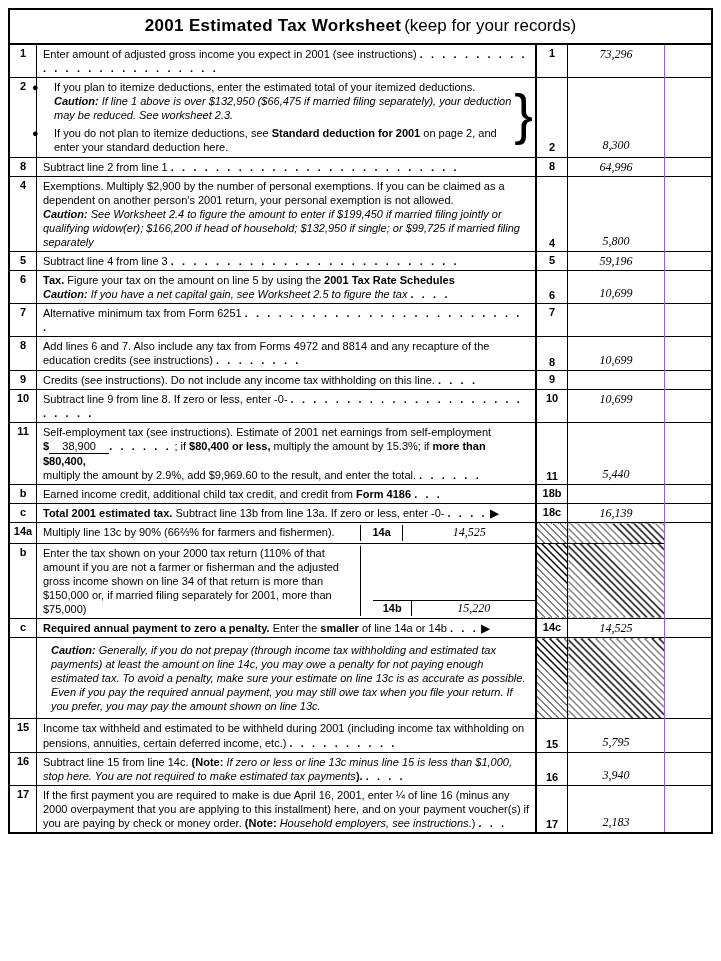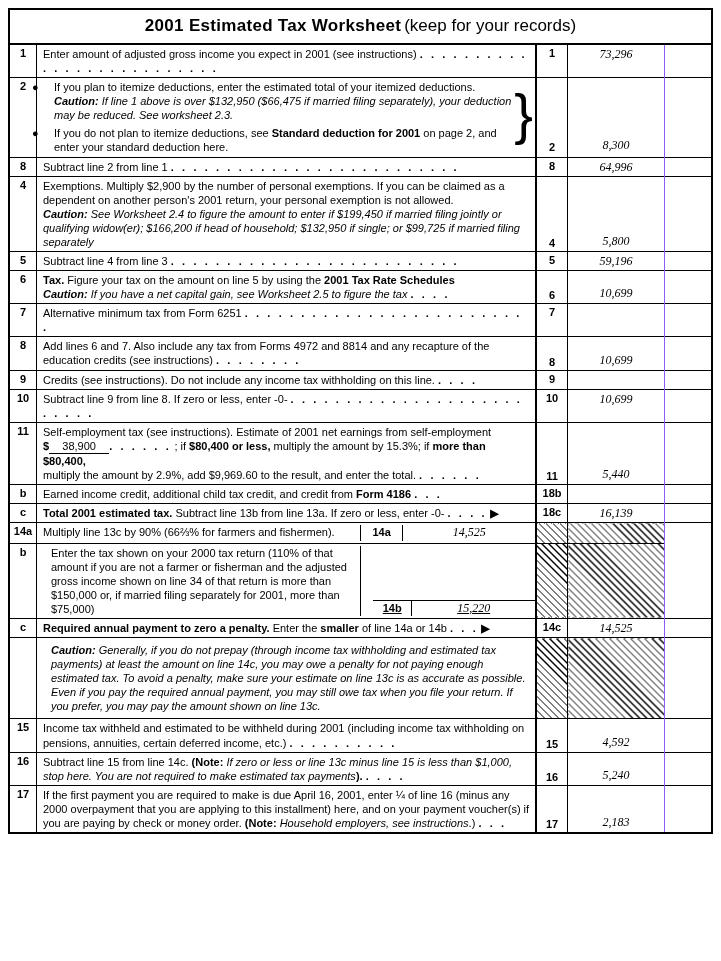--- a/index.html
+++ b/index.html
@@ -349,26 +349,26 @@
         </div>
       </td>
       <td class="c-lineno hatch"></td>
       <td class="c-amt hatch"></td>
       <td class="c-end"></td>
     </tr>
 
     <tr>
       <td class="c-no" style="border-top:1px solid #000;">b</td>
       <td class="c-body" style="border-top:1px solid #000; border-right:2px solid #000; padding-right:0 !important;">
-        <div style="display:flex;margin-left:8px;">
+        <div style="display:flex;">
           <div style="flex:1; padding-right:6px;">
             <span>Enter the tax shown on your 2000 tax return (110% of that amount if you are not a farmer or fisherman and the adjusted gross income shown on line 34 of that return is more than $150,000 or, if married filing separately for 2001, more than $75,000)</span>
           </div>
           <div style="width:174px; flex:none; border-left:1px solid #000; align-self:stretch; position:relative;">
-            <div style="position:absolute; bottom:0; left:12px; right:0;text-decoration:underline;">
+            <div style="position:absolute; bottom:0; left:12px; right:0;">
               <table class="sub-table">
                 <tbody>
                       <tr>
                   <td class="sub-lbl" style="border-top:1px solid #000;">14b</td>
                   <td class="sub-amt" style="border-top:1px solid #000; border-right:none;">15,220</td>
                 </tr>
               </tbody>
                   </table>
             </div>
           </div>
@@ -407,34 +407,34 @@
       <td class="c-end"></td>
     </tr>
 
     <tr class="rowline">
       <td class="c-no">15</td>
       <td class="c-body">
         <span>Income tax withheld and estimated to be withheld during 2001 (including income tax withholding on pensions, annuities, certain deferred income, etc.)</span>
         <span class="dots">. . . . . . . . . .</span>
       </td>
       <td class="c-lineno" style="vertical-align:bottom; padding-bottom:2px !important;">15</td>
-      <td class="c-amt" style="vertical-align:bottom; padding-bottom:2px !important;">4,592</td>
+      <td class="c-amt" style="vertical-align:bottom; padding-bottom:2px !important;">5,795</td>
       <td class="c-end"></td>
     </tr>
 
     <tr class="rowline">
       <td class="c-no">16</td>
       <td class="c-body">
         <span>Subtract line 15 from line 14c.</span>
         <span class="b">(Note:</span>
         <span class="i">If zero or less or line 13c minus line 15 is less than $1,000, stop here. You are not required to make estimated tax payments</span><span class="b">).</span>
         <span class="dots">. . . .</span>
       </td>
       <td class="c-lineno" style="vertical-align:bottom; padding-bottom:2px !important;">16</td>
-      <td class="c-amt" style="vertical-align:bottom; padding-bottom:2px !important;">5,240</td>
+      <td class="c-amt" style="vertical-align:bottom; padding-bottom:2px !important;">3,940</td>
       <td class="c-end"></td>
     </tr>
 
     <tr class="rowline">
       <td class="c-no">17</td>
       <td class="c-body">
         <span>If the first payment you are required to make is due April 16, 2001, enter ¼ of line 16 (minus any 2000 overpayment that you are applying to this installment) here, and on your payment voucher(s) if you are paying by check or money order.</span>
         <span class="b">(Note:</span>
         <span class="i">Household employers, see instructions</span><span>.)</span>
         <span class="dots">. . .</span>

